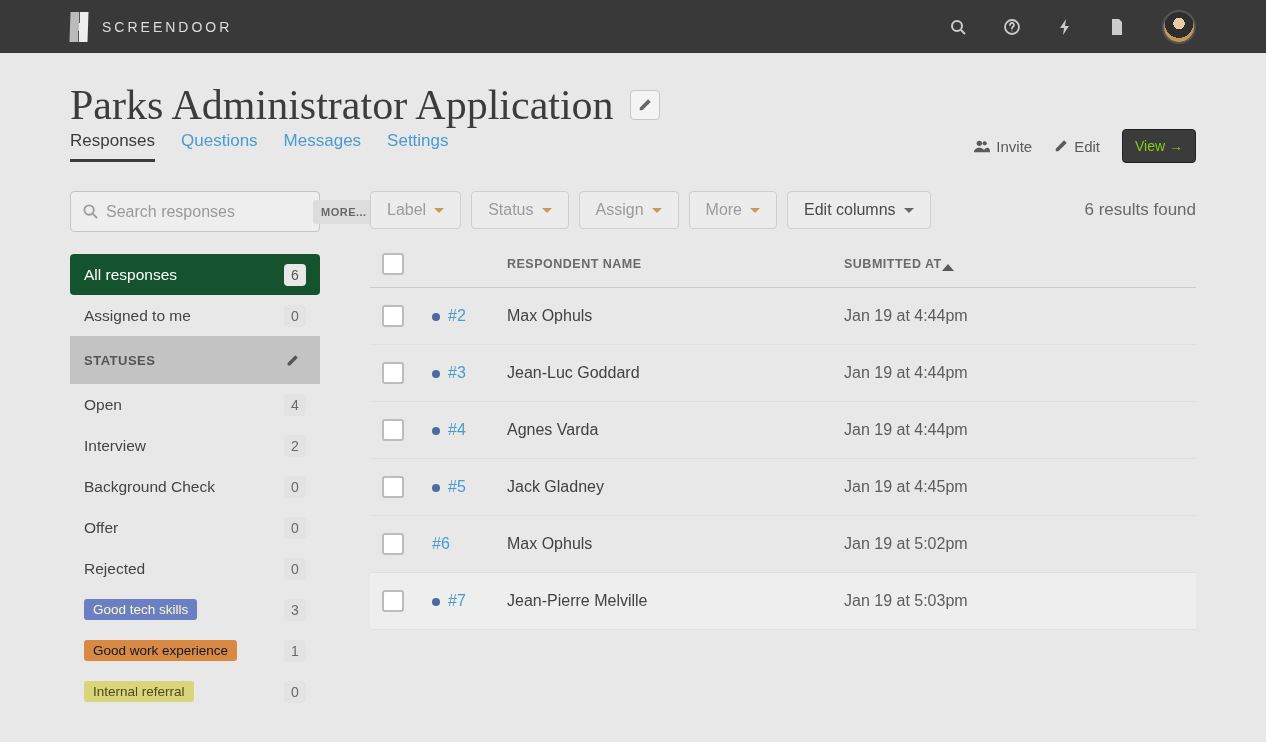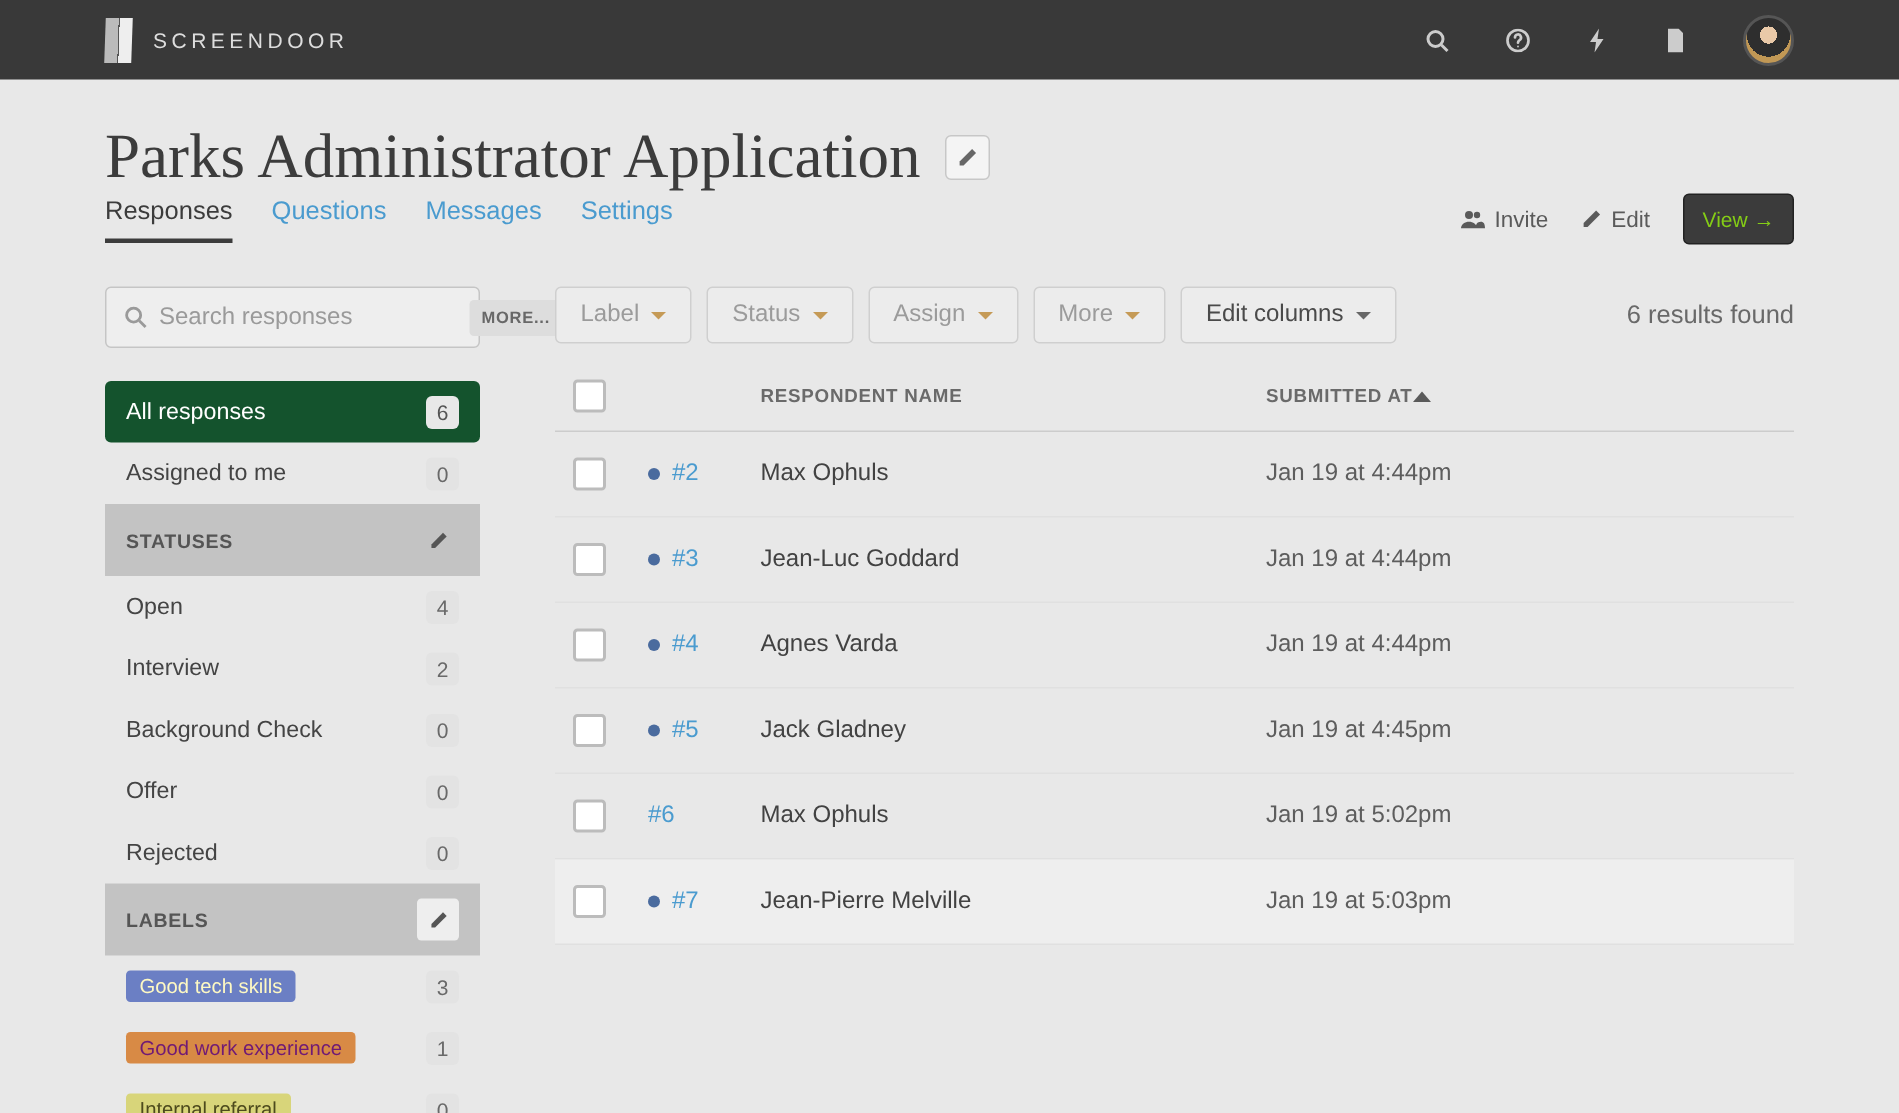--- a/index.html
+++ b/index.html
@@ -50,21 +50,21 @@
   .fbtn.dark{color:#4a4a4a}
   .caret{width:0;height:0;border-left:5px solid transparent;border-right:5px solid transparent;display:inline-block}
   .caret.muted{border-top:5px solid #c59a56}
   .caret.dark{border-top:5px solid #676767}
   .results{font-size:17px;color:#696969}
   
   .thead{display:flex;align-items:center;padding:0 12px 12px 12px;border-bottom:1px solid #ccc;font-size:12.5px;letter-spacing:.5px;color:#6a6a6a;font-weight:600}
   .col-cb{width:50px}
   .col-id{width:75px}
   .col-name{flex:1}
-  .col-date{width:340px;display:flex;align-items:center;gap:0}
+  .col-date{width:340px;display:flex;align-items:flex-end;gap:0}
   .sort-up{width:0;height:0;border-left:6px solid transparent;border-right:6px solid transparent;border-bottom:7px solid #5a5a5a;display:inline-block}
   .row{display:flex;align-items:center;height:57px;padding:0 12px;border-bottom:1px solid #e0e0e0;font-size:16px}
   .row.hl{background:#eee}
   .cb{width:22px;height:22px;border:2px solid #bcbcbc;border-radius:3px;background:#fff;cursor:pointer}
   .dot{width:8px;height:8px;border-radius:50%;background:#4a6b9e;display:inline-block;margin-right:8px}
   .rid{color:#4a9bcf;cursor:pointer}
   .rname{color:#424242}
   .rdate{color:#5d5d5d}
   svg{display:block}
 </style>
@@ -189,35 +189,27 @@
           <div class="nav-item">
             <span>Offer</span>
             <span class="cnt">0</span>
           </div>
           <div class="nav-item">
             <span>Rejected</span>
             <span class="cnt">0</span>
           </div>
         </div>
 
-      <div class="sec-hd">
-        <span>LABELS</span>
-        <span class="pencil boxed">
-          <svg width="13" height="13" viewBox="0 0 16 16" fill="currentColor">
-              <path d="M11.5 1.5l3 3L5 14H2v-3z"></path>
-            </svg>
-        </span>
-      </div>
       <div id="labels">
           <div class="nav-item">
             <span class="label-pill" style="background:#6b7fc4;color:#fef9c3">Good tech skills</span>
             <span class="cnt">3</span>
           </div>
           <div class="nav-item">
-            <span class="label-pill" style="background:#d88a45;color:#701a75">Good work experience</span>
+            <span class="label-pill" style="background:#d88a45;color:#0f172a">Good work experience</span>
             <span class="cnt">1</span>
           </div>
           <div class="nav-item">
             <span class="label-pill" style="background:#d8d57a;color:#4d4a1d">Internal referral</span>
             <span class="cnt">0</span>
           </div>
         </div>
     </div>
 
     <div class="content">

